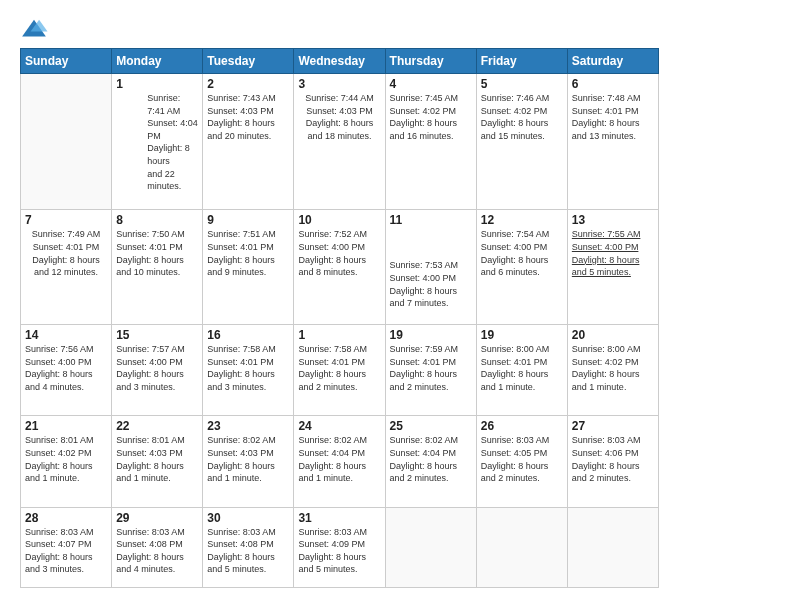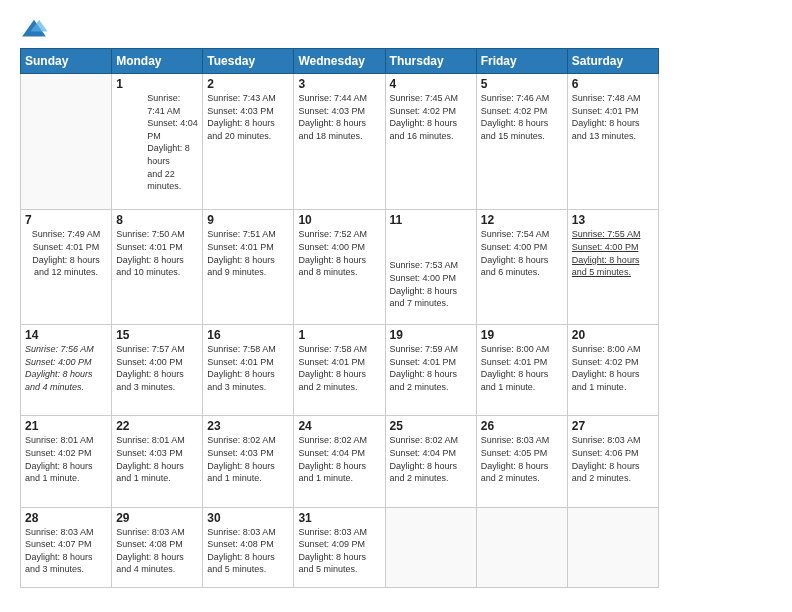--- a/index.html
+++ b/index.html
@@ -135,21 +135,21 @@
           </td>
           <td>
             <span class="day-number">2</span>
             <div class="day-info" style="white-space: pre-line;">Sunrise: 7:43 AM
 Sunset: 4:03 PM
 Daylight: 8 hours
 and 20 minutes.</div>
           </td>
           <td>
             <span class="day-number">3</span>
-            <div class="day-info" style="white-space: pre-line;">Sunrise: 7:44 AM
+            <div class="day-info" style="white-space: pre-line; text-align: center;">Sunrise: 7:44 AM
 Sunset: 4:03 PM
 Daylight: 8 hours
 and 18 minutes.</div>
           </td>
           <td>
             <span class="day-number">4</span>
             <div class="day-info" style="white-space: pre-line;">Sunrise: 7:45 AM
 Sunset: 4:02 PM
 Daylight: 8 hours
 and 16 minutes.</div>
@@ -216,21 +216,21 @@
             <span class="day-number">13</span>
             <div class="day-info" style="white-space: pre-line; text-decoration: underline;">Sunrise: 7:55 AM
 Sunset: 4:00 PM
 Daylight: 8 hours
 and 5 minutes.</div>
           </td>
         </tr>
         <tr>
           <td>
             <span class="day-number">14</span>
-            <div class="day-info" style="white-space: pre-line; font-style: italic;">Sunrise: 7:56 AM
+            <div class="day-info" style="white-space: pre-line;">Sunrise: 7:56 AM
 Sunset: 4:00 PM
 Daylight: 8 hours
 and 4 minutes.</div>
           </td>
           <td>
             <span class="day-number">15</span>
             <div class="day-info" style="white-space: pre-line;">Sunrise: 7:57 AM
 Sunset: 4:00 PM
 Daylight: 8 hours
 and 3 minutes.</div>

